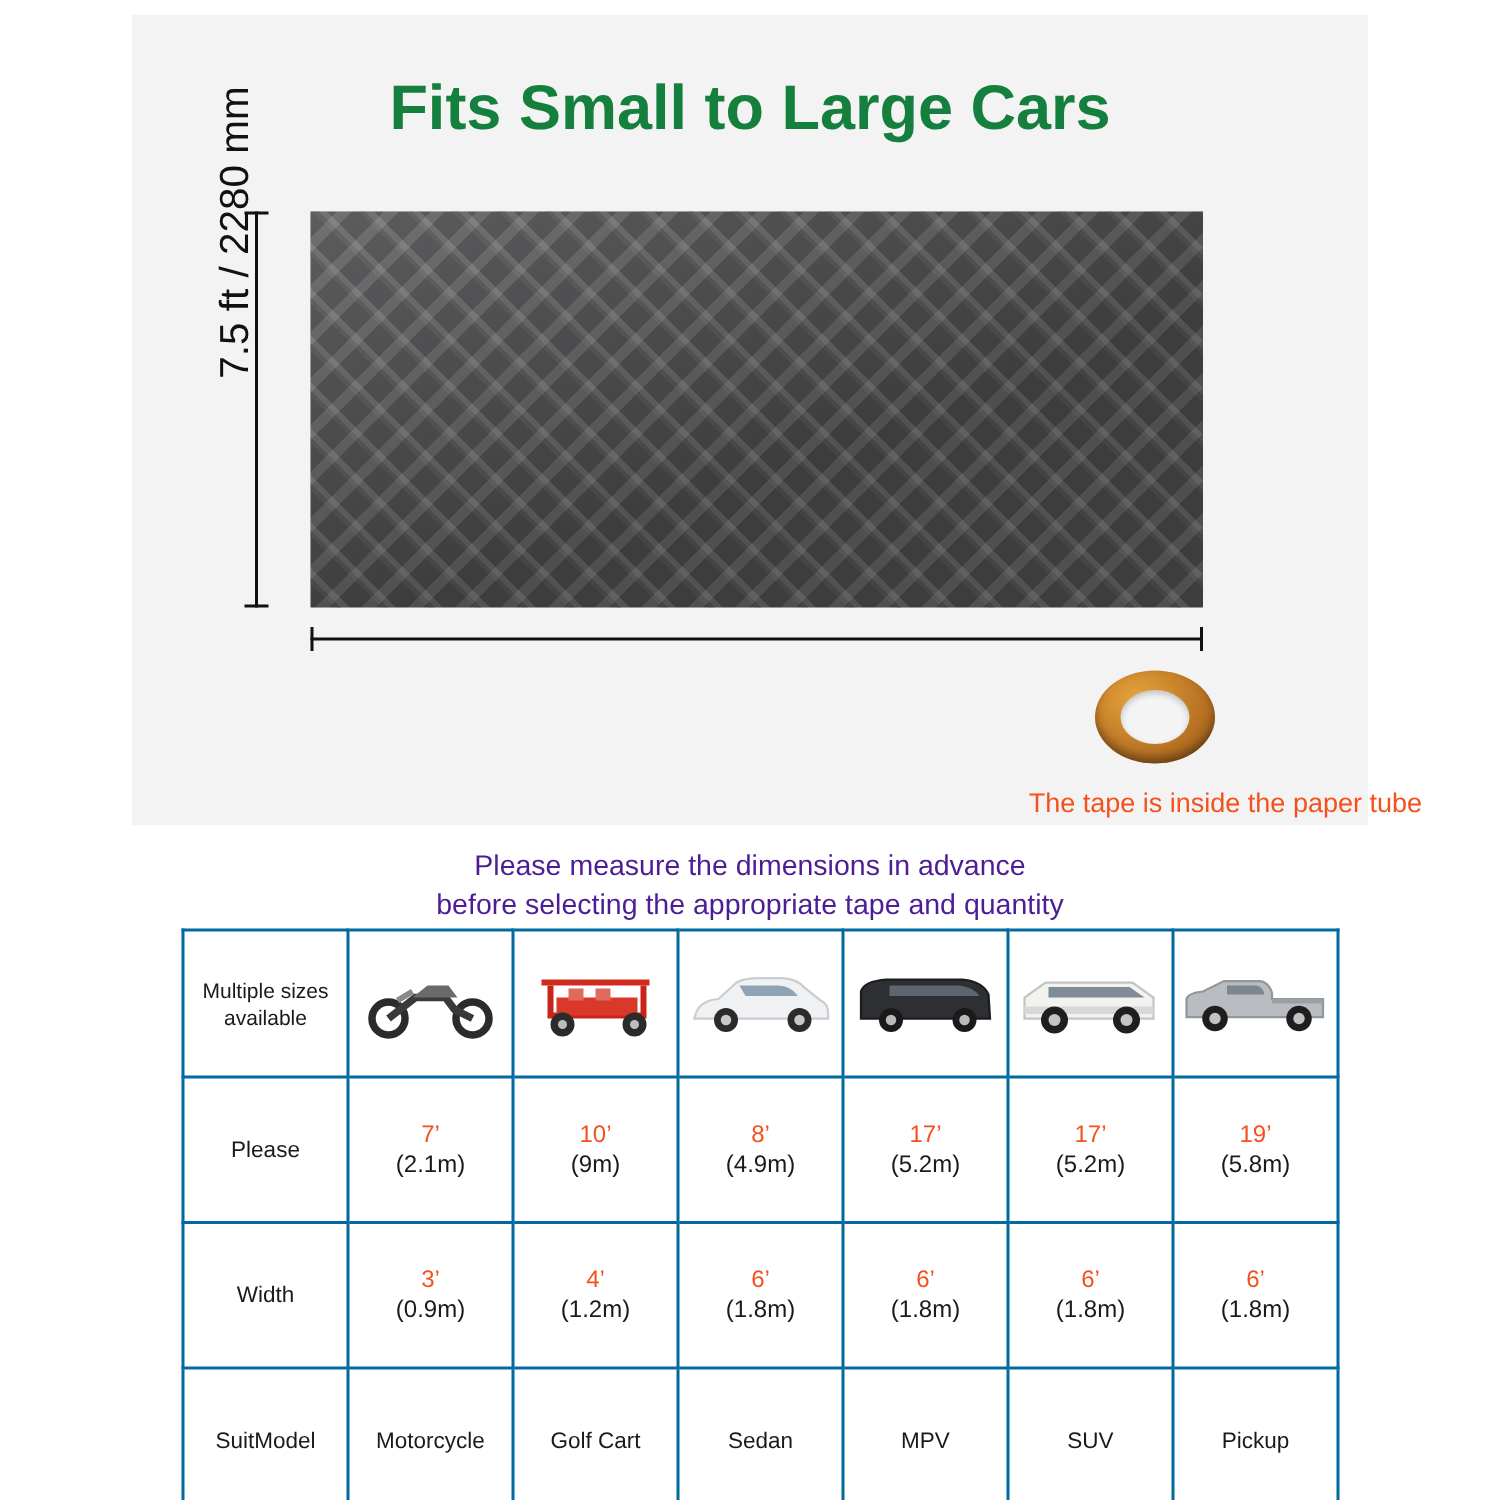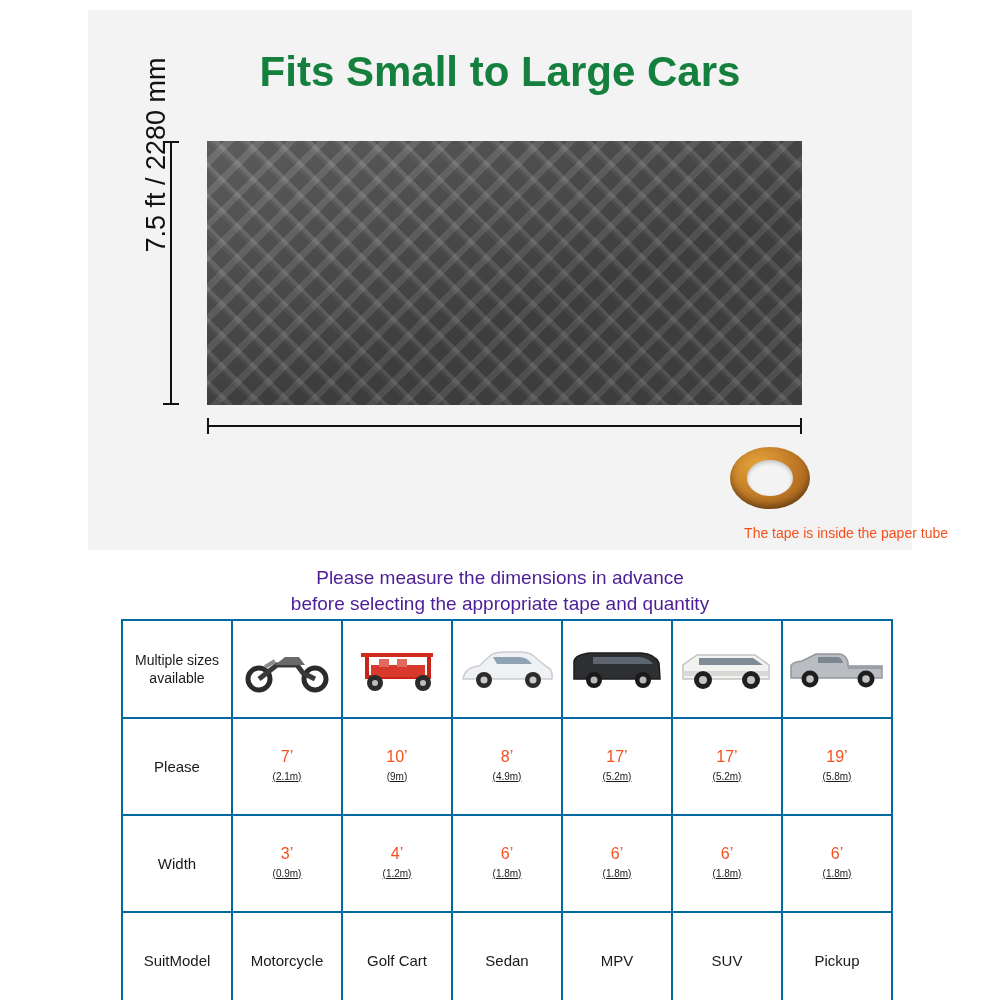--- a/index.html
+++ b/index.html
@@ -92,21 +92,21 @@
     box-shadow:inset 0 -4px 6px rgba(0,0,0,0.35);
   }
   .tape .inner{
     position:absolute;left:20px;top:13px;width:46px;height:36px;border-radius:50%;
     background:#f4f4f4;
     box-shadow:inset 0 2px 4px rgba(0,0,0,0.22);
   }
   .tape-caption{
     position:absolute;left:540px;top:515px;width:320px;
     text-align:right;
-    font-size:14px;color:#f4511e;
+    font-size:18px;color:#f4511e;
   }
 
   
   .instruction{
     position:absolute;left:0;top:565px;width:1000px;
     text-align:center;font-size:19px;color:#4c1d95;line-height:26px;
   }
 
   
   .tbl{
@@ -123,21 +123,21 @@
     padding:0;
   }
   .col-label{width:108px;}
   .col-v{width:108px;}
   .row-head td{height:96px;}
   .row-dim td{height:95px;}
   .row-model td{height:95px;}
 
   .lbl{font-size:14px;line-height:18px;color:#1a1a1a;}
   .val-main{color:#f4511e;font-size:16px;line-height:20px;}
-  .val-sub{color:#1a1a1a;font-size:10px;line-height:20px;text-decoration:underline;}
+  .val-sub{color:#1a1a1a;font-size:16px;line-height:20px;}
   .model{font-size:16px;}
 
   
   .veh{position:relative;width:100%;height:88px;}
   .veh svg{position:absolute;left:50%;top:50%;transform:translate(-50%,-50%);}
 </style>
 </head>
 <body>
 
 <div class="page">

